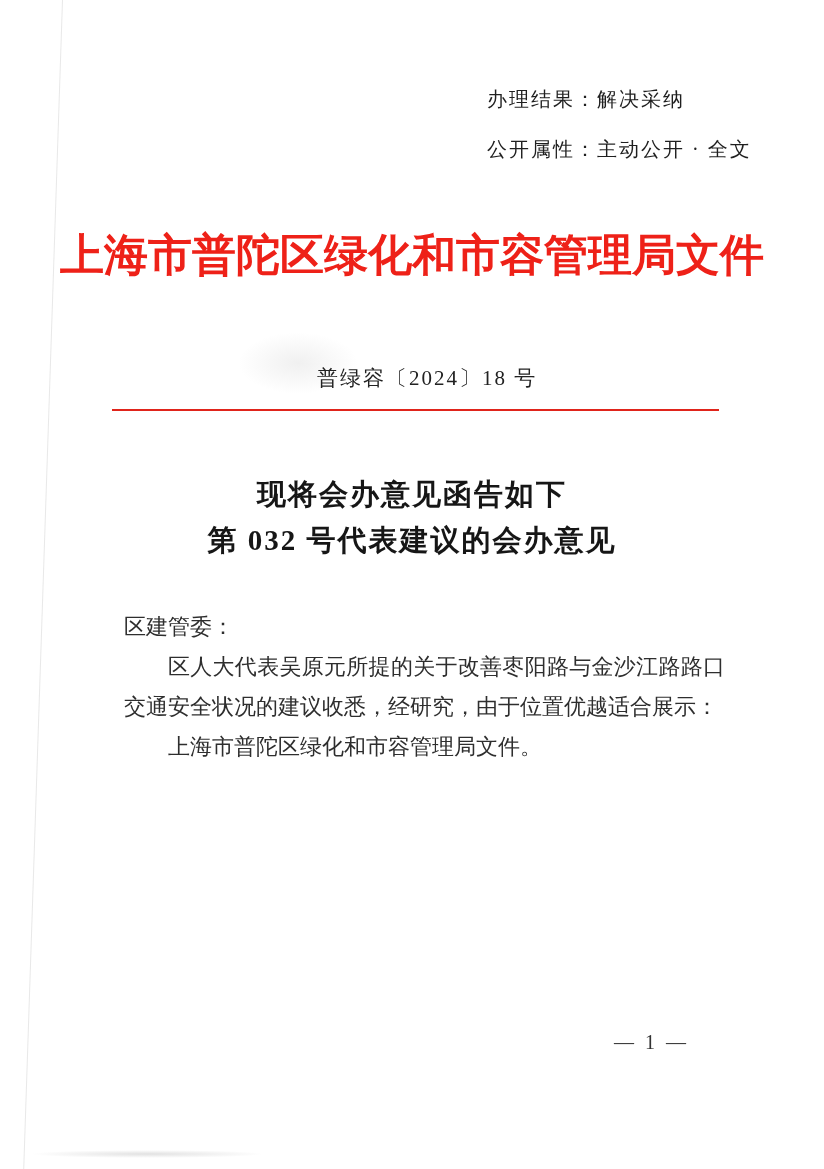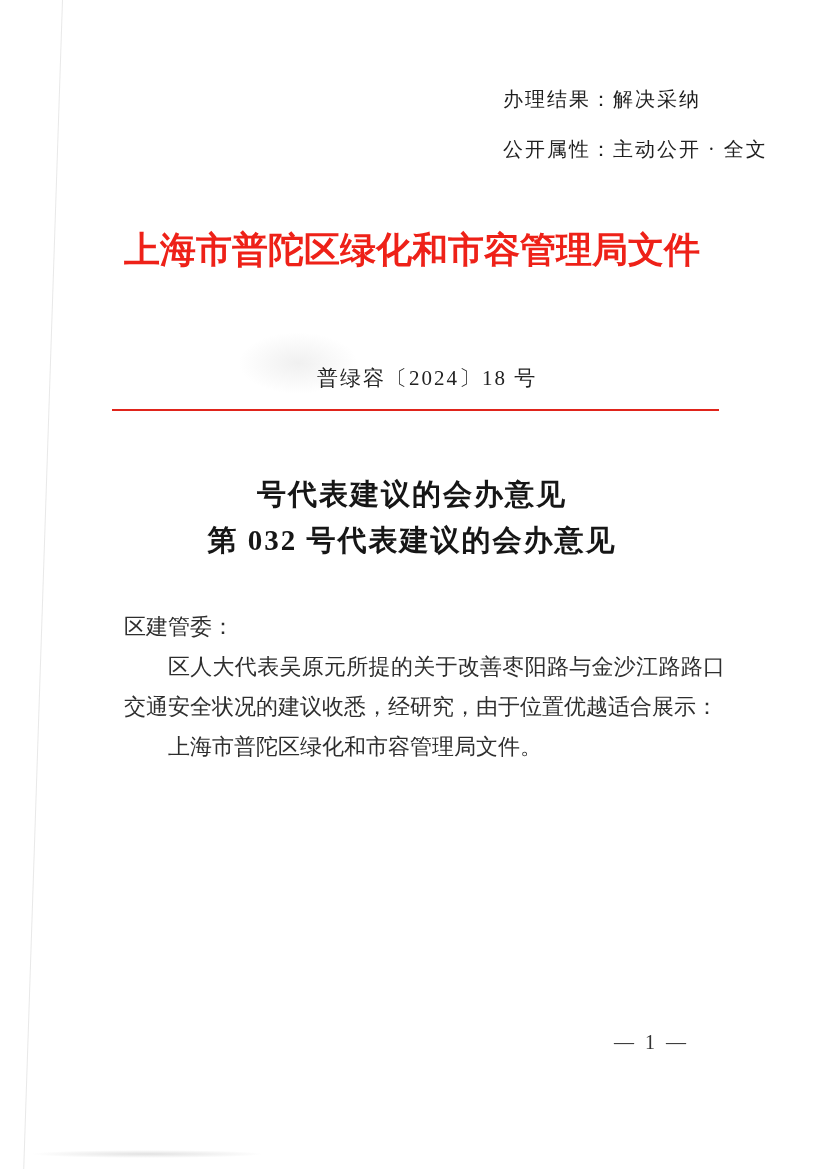--- a/index.html
+++ b/index.html
@@ -47,29 +47,28 @@
   }
   .meta-block {
     position: absolute;
     top: 74px;
     left: 487px;
     font-size: 20px;
     line-height: 50px;
     letter-spacing: 2px;
     color: #1f1f1f;
     white-space: nowrap;
-    margin-left: 16px;
   }
   .letterhead-title {
     position: absolute;
     top: 226px;
     left: 0;
     width: 100%;
     text-align: center;
-    font-size: 36px;
+    font-size: 44px;
     font-weight: bold;
     letter-spacing: 0px;
     color: #ee2118;
     white-space: nowrap;
   }
   .doc-number {
     position: absolute;
     top: 364px;
     left: 15px;
     width: 100%;
@@ -139,21 +138,21 @@
     <div>公开属性：主动公开 · 全文</div>
   </div>
 
   <div class="letterhead-title">上海市普陀区绿化和市容管理局文件</div>
 
   <div class="doc-number">普绿容〔2024〕18 号</div>
 
   <div class="red-rule"></div>
 
   <div class="doc-title">
-    <div>号代表建议的会办意见</div>
+    <div>现将会办意见函告如下</div>
     <div>第 032 号代表建议的会办意见</div>
   </div>
 
   <div class="body-block">
     <p class="salutation">区建管委：</p>
     <p>区人大代表吴原元所提的关于改善枣阳路与金沙江路路口交通安全状况的建议收悉，经研究，由于位置优越适合展示：</p>
     <p>上海市普陀区绿化和市容管理局文件。</p>
   </div>
 
   <div class="page-number">— 1 —</div>

